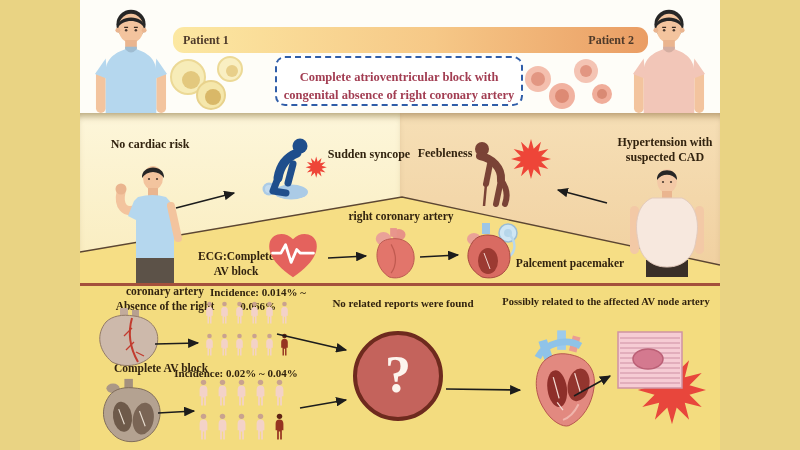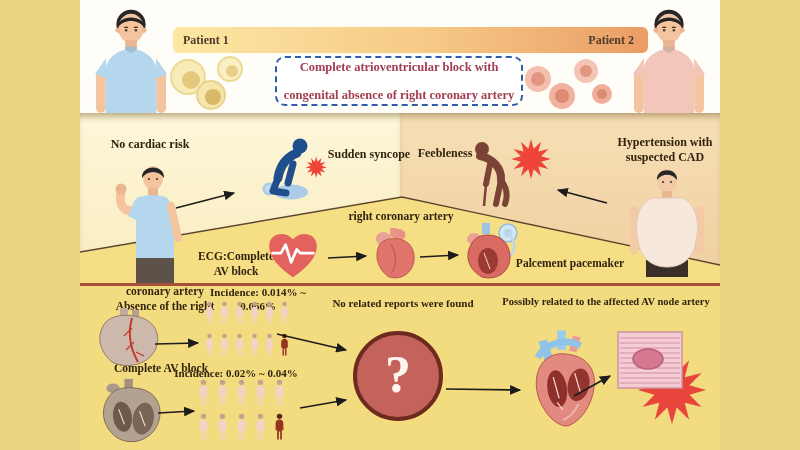--- a/index.html
+++ b/index.html
@@ -15,26 +15,26 @@
     box-shadow:inset 0 7px 7px -4px rgba(120,95,40,.55);}
   .mid-right{left:400px;top:113px;width:320px;height:170px;
     background:linear-gradient(180deg,#f6dfb6 0%,#f0cf9e 100%);
     box-shadow:inset 0 7px 7px -4px rgba(120,85,40,.5);}
   .panel-bottom{left:80px;top:283px;width:640px;height:167px;
     background:var(--bottom-bg,#f3dc7f);border-top:3px solid #a4503c;box-sizing:border-box;}
   .lbl{position:absolute;font-weight:bold;color:var(--label-text,#32230f);
     text-align:center;line-height:1.28;font-size:11.5px;}
   .banner{left:173px;top:27px;width:475px;height:26px;position:absolute;
     background:linear-gradient(90deg,var(--banner-from,#fce8a2),#f6c887 55%,var(--banner-to,#ea9d64));
-    border-radius:6px;display:flex;align-items:center;justify-content:space-between;
+    border-radius:11px;display:flex;align-items:center;justify-content:space-between;
     padding:0 14px 0 10px;box-sizing:border-box;}
   .banner span{font-weight:bold;font-size:12px;color:var(--banner-text,#4e3a2a);}
   .title-box{left:275px;top:56px;width:244px;height:46px;position:absolute;background:#fff;
     border:2px dashed #2f5da8;border-radius:10px;display:flex;flex-direction:column;
-    justify-content:space-between;text-align:center;font-weight:bold;font-size:12.5px;
+    justify-content:flex-end;text-align:center;font-weight:bold;font-size:12.5px;
     color:var(--accent,#a23d52);line-height:1.45;}
   .qcircle{left:353px;top:331px;width:90px;height:90px;position:absolute;border-radius:50%;
     background:var(--question-bg,#c4635c);border:4px solid var(--question-border,#6e2a1e);
     box-sizing:border-box;text-align:center;line-height:80px;font-size:52px;font-weight:bold;
     color:#fdf5ee;}
   .people{position:absolute;}
   .people-row{display:flex;margin-bottom:4px;}
   .pg1 .people-row{gap:4px;} .pg2 .people-row{gap:6px;}
   .person{display:block;fill:var(--person-normal,#f3d2c8);}
   .pg1 .person{width:11px;height:28px;} .pg2 .person{width:13px;height:30px;}

